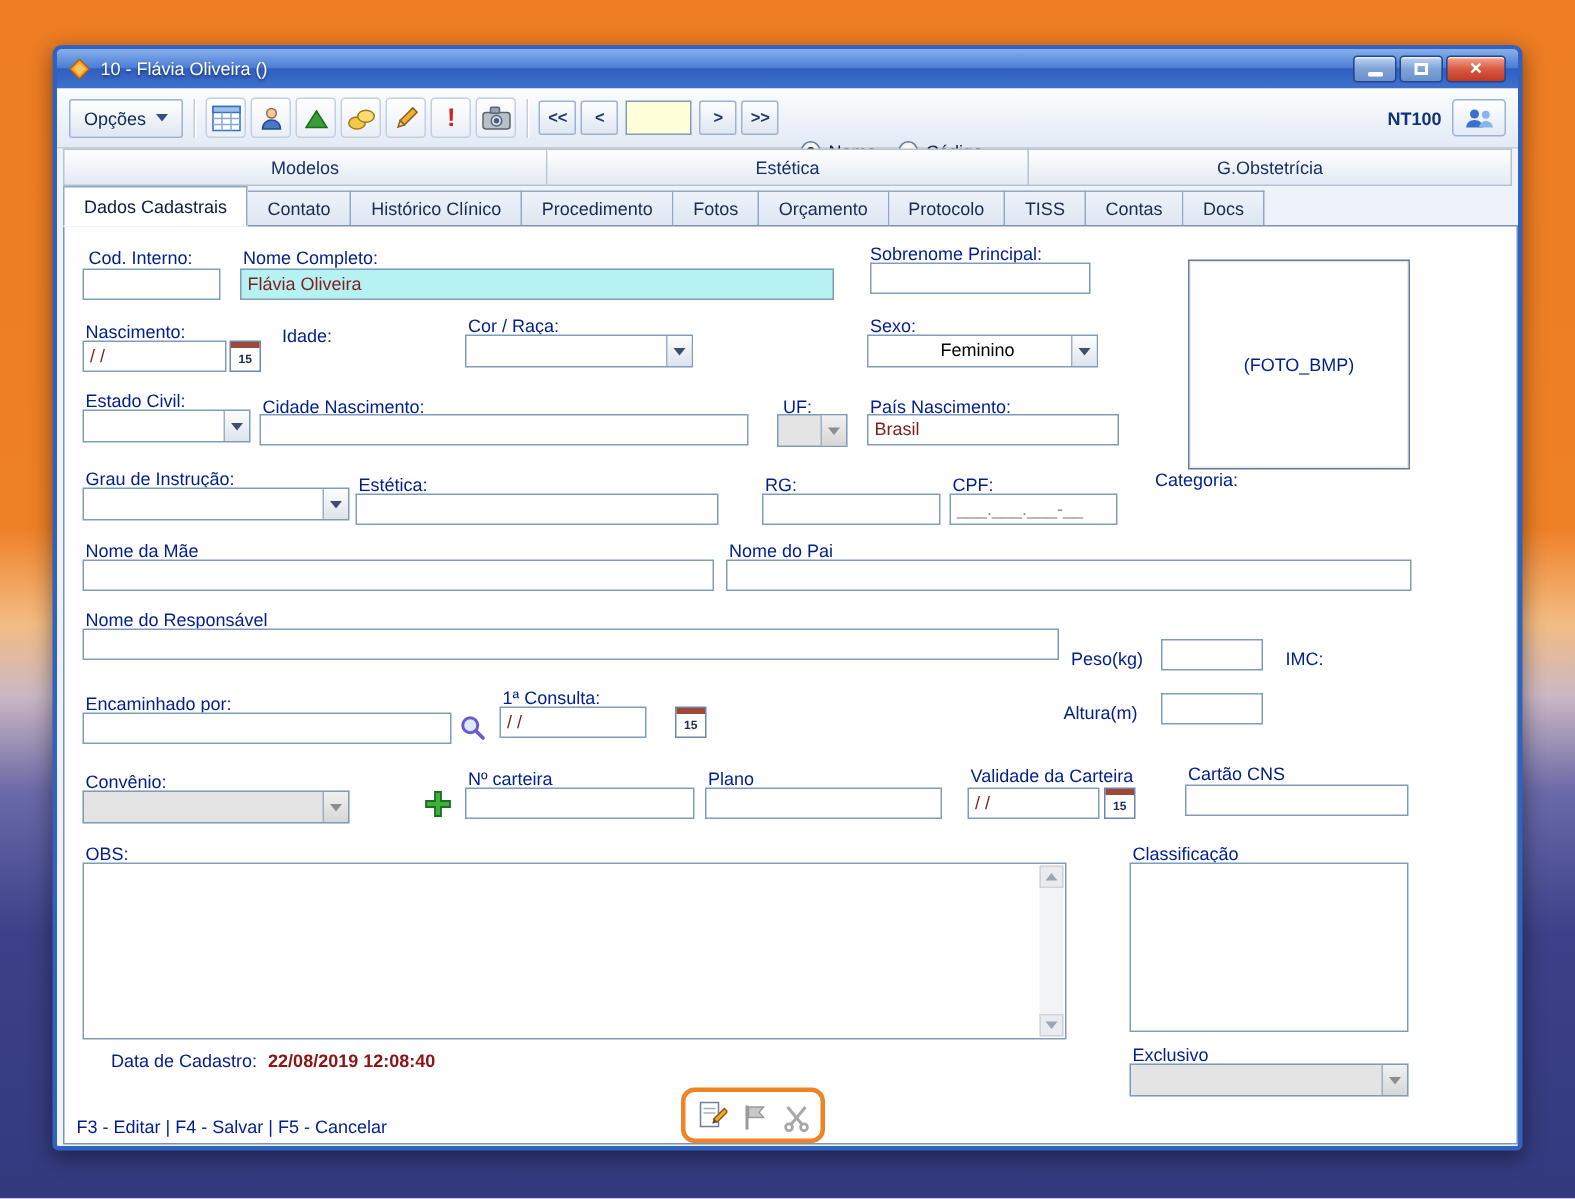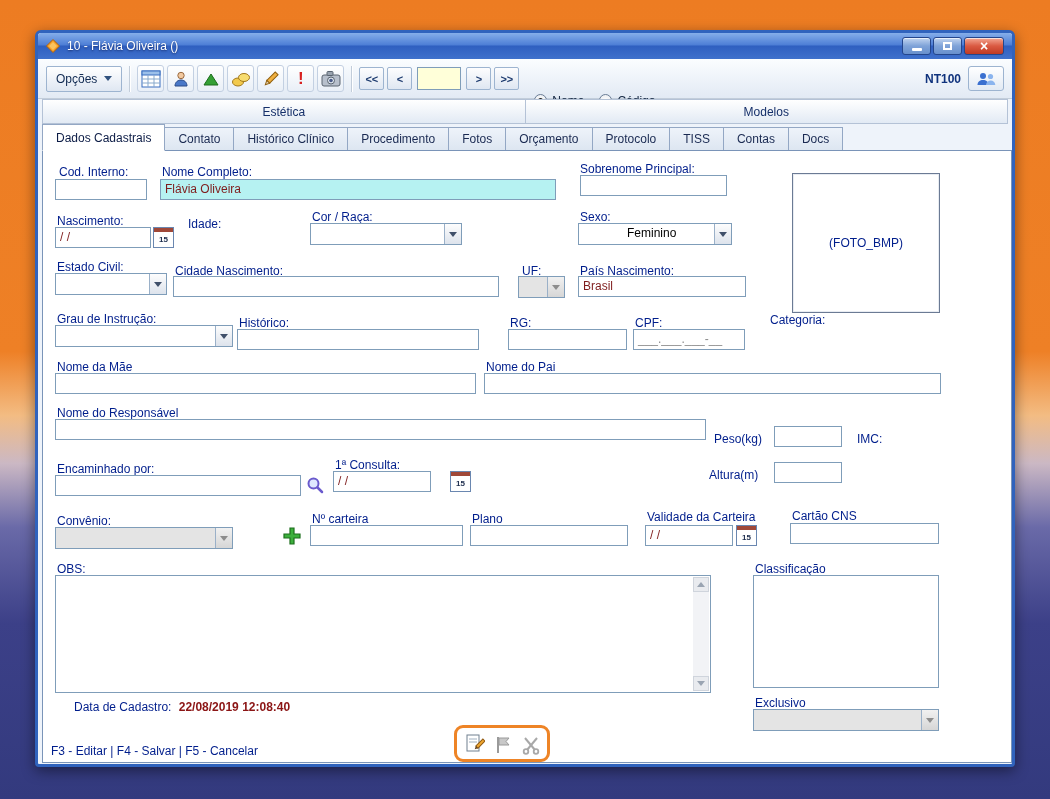--- a/index.html
+++ b/index.html
@@ -199,22 +199,23 @@
             <circle cx="8" cy="5" r="3" fill="#3a70d0"></circle>
             <path d="M2.5 14c0-3.2 2.5-5 5.5-5s5.5 1.8 5.5 5z" fill="#3a70d0"></path>
             <circle cx="15.5" cy="5.5" r="2.6" fill="#8ab4ee"></circle>
             <path d="M11 14c.3-2.8 2.2-4.4 4.8-4.4 2.3 0 4.2 1.6 4.5 4.4z" fill="#8ab4ee"></path>
           </svg>
         </span>
       </span>
     </div>
 
     <div class="tabs1">
+      <span class="tab1">Modelos</span>
       <span class="tab1">Estética</span>
-      <span class="tab1">Modelos</span>
+      <span class="tab1">G.Obstetrícia</span>
     </div>
 
     <div class="tabs2">
       <span class="tab2 active">Dados Cadastrais</span>
       <span class="tab2">Contato</span>
       <span class="tab2">Histórico Clínico</span>
       <span class="tab2">Procedimento</span>
       <span class="tab2">Fotos</span>
       <span class="tab2">Orçamento</span>
       <span class="tab2">Protocolo</span>
@@ -266,21 +267,21 @@
         <span class="arrow"></span>
       </div>
       <span class="lbl" style="left:537px;top:113px;">País Nascimento:</span>
       <div class="fld" style="left:535px;top:125px;width:168px;">Brasil</div>
 
       <span class="lbl" style="left:14px;top:161px;">Grau de Instrução:</span>
       <div class="combo" style="left:12px;top:174px;width:178px;">
         <span class="val"></span>
         <span class="arrow"></span>
       </div>
-      <span class="lbl" style="left:196px;top:165px;">Histórico:</span>
+      <span class="lbl" style="left:196px;top:165px;">Estética:</span>
       <div class="fld" style="left:194px;top:178px;width:242px;"></div>
       <span class="lbl" style="left:467px;top:165px;">RG:</span>
       <div class="fld" style="left:465px;top:178px;width:119px;"></div>
       <span class="lbl" style="left:592px;top:165px;">CPF:</span>
       <div class="fld mask" style="left:590px;top:178px;width:112px;">___.___.___-__</div>
       <span class="lbl" style="left:727px;top:162px;">Categoria:</span>
 
       <span class="lbl" style="left:14px;top:209px;">Nome da Mãe</span>
       <div class="fld" style="left:12px;top:222px;width:421px;"></div>
       <span class="lbl" style="left:443px;top:209px;">Nome do Pai</span>

